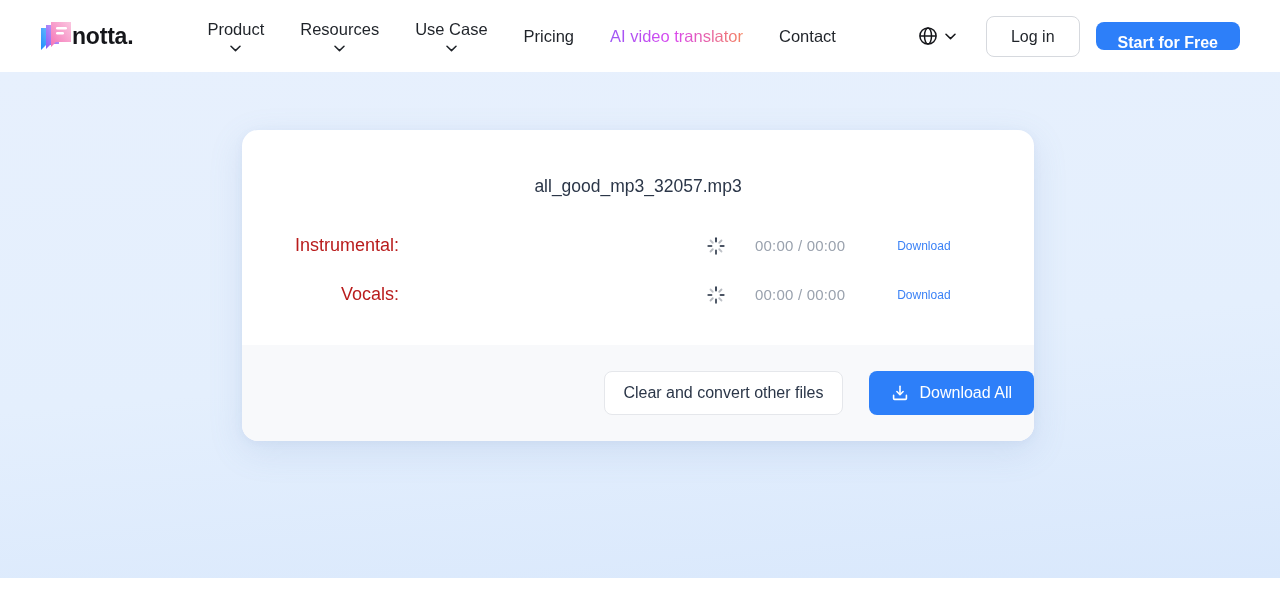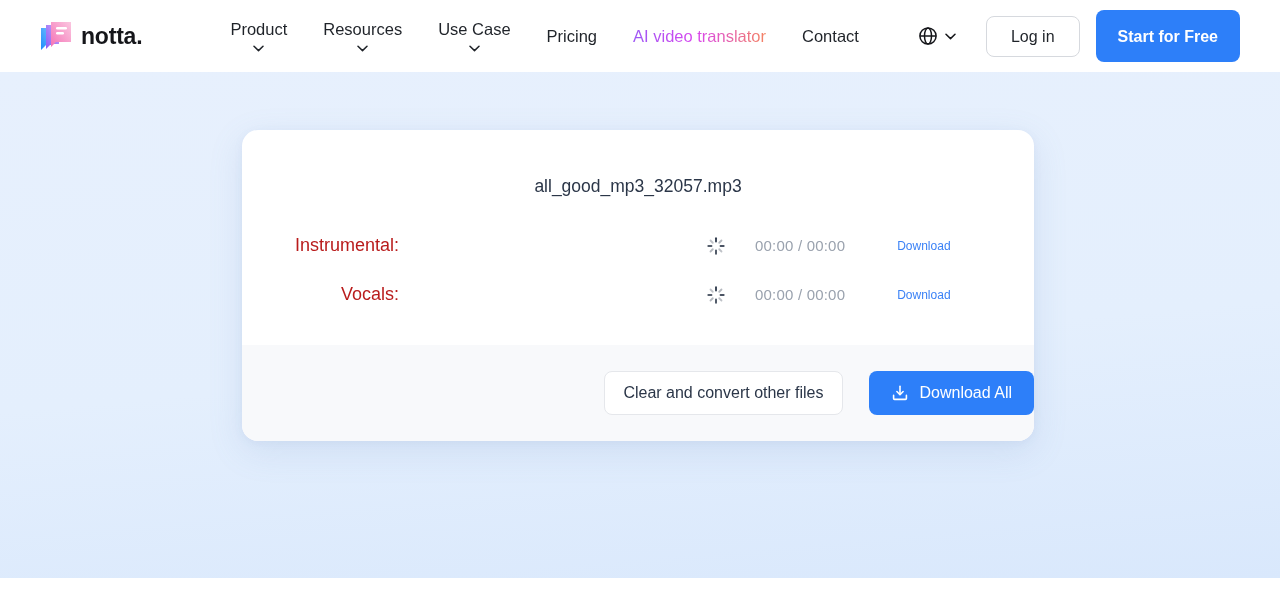--- a/index.html
+++ b/index.html
@@ -16,22 +16,21 @@
     background:#ffffff;
     display:flex;
     align-items:center;
     padding:0 40px;
     position:relative;
     z-index:5;
   }
   .logo {
     display:flex;
     align-items:center;
-    gap:9px;
-    margin-right:70px;
+    margin-right:56px;
     cursor:pointer;
   }
   .logo-mark { width:32px; height:30px; display:block; }
   .logo-text {
     font-size:23px;
     font-weight:700;
     color:#15161a;
     letter-spacing:-0.2px;
   }
 
@@ -85,21 +84,21 @@
     font-family:inherit;
   }
   .btn-start {
     font-size:16px;
     font-weight:700;
     color:#ffffff;
     background:#2d7ff9;
     border:none;
     border-radius:8px;
     padding:0 22px;
-    height:52px;
+    height:28px;
     line-height:41px;
     cursor:pointer;
     font-family:inherit;
     white-space:nowrap;
   }
 
   
   .hero {
     height:506px;
     background:linear-gradient(175deg,#e7f0fd 0%,#e4effd 55%,#d9e8fc 100%);

